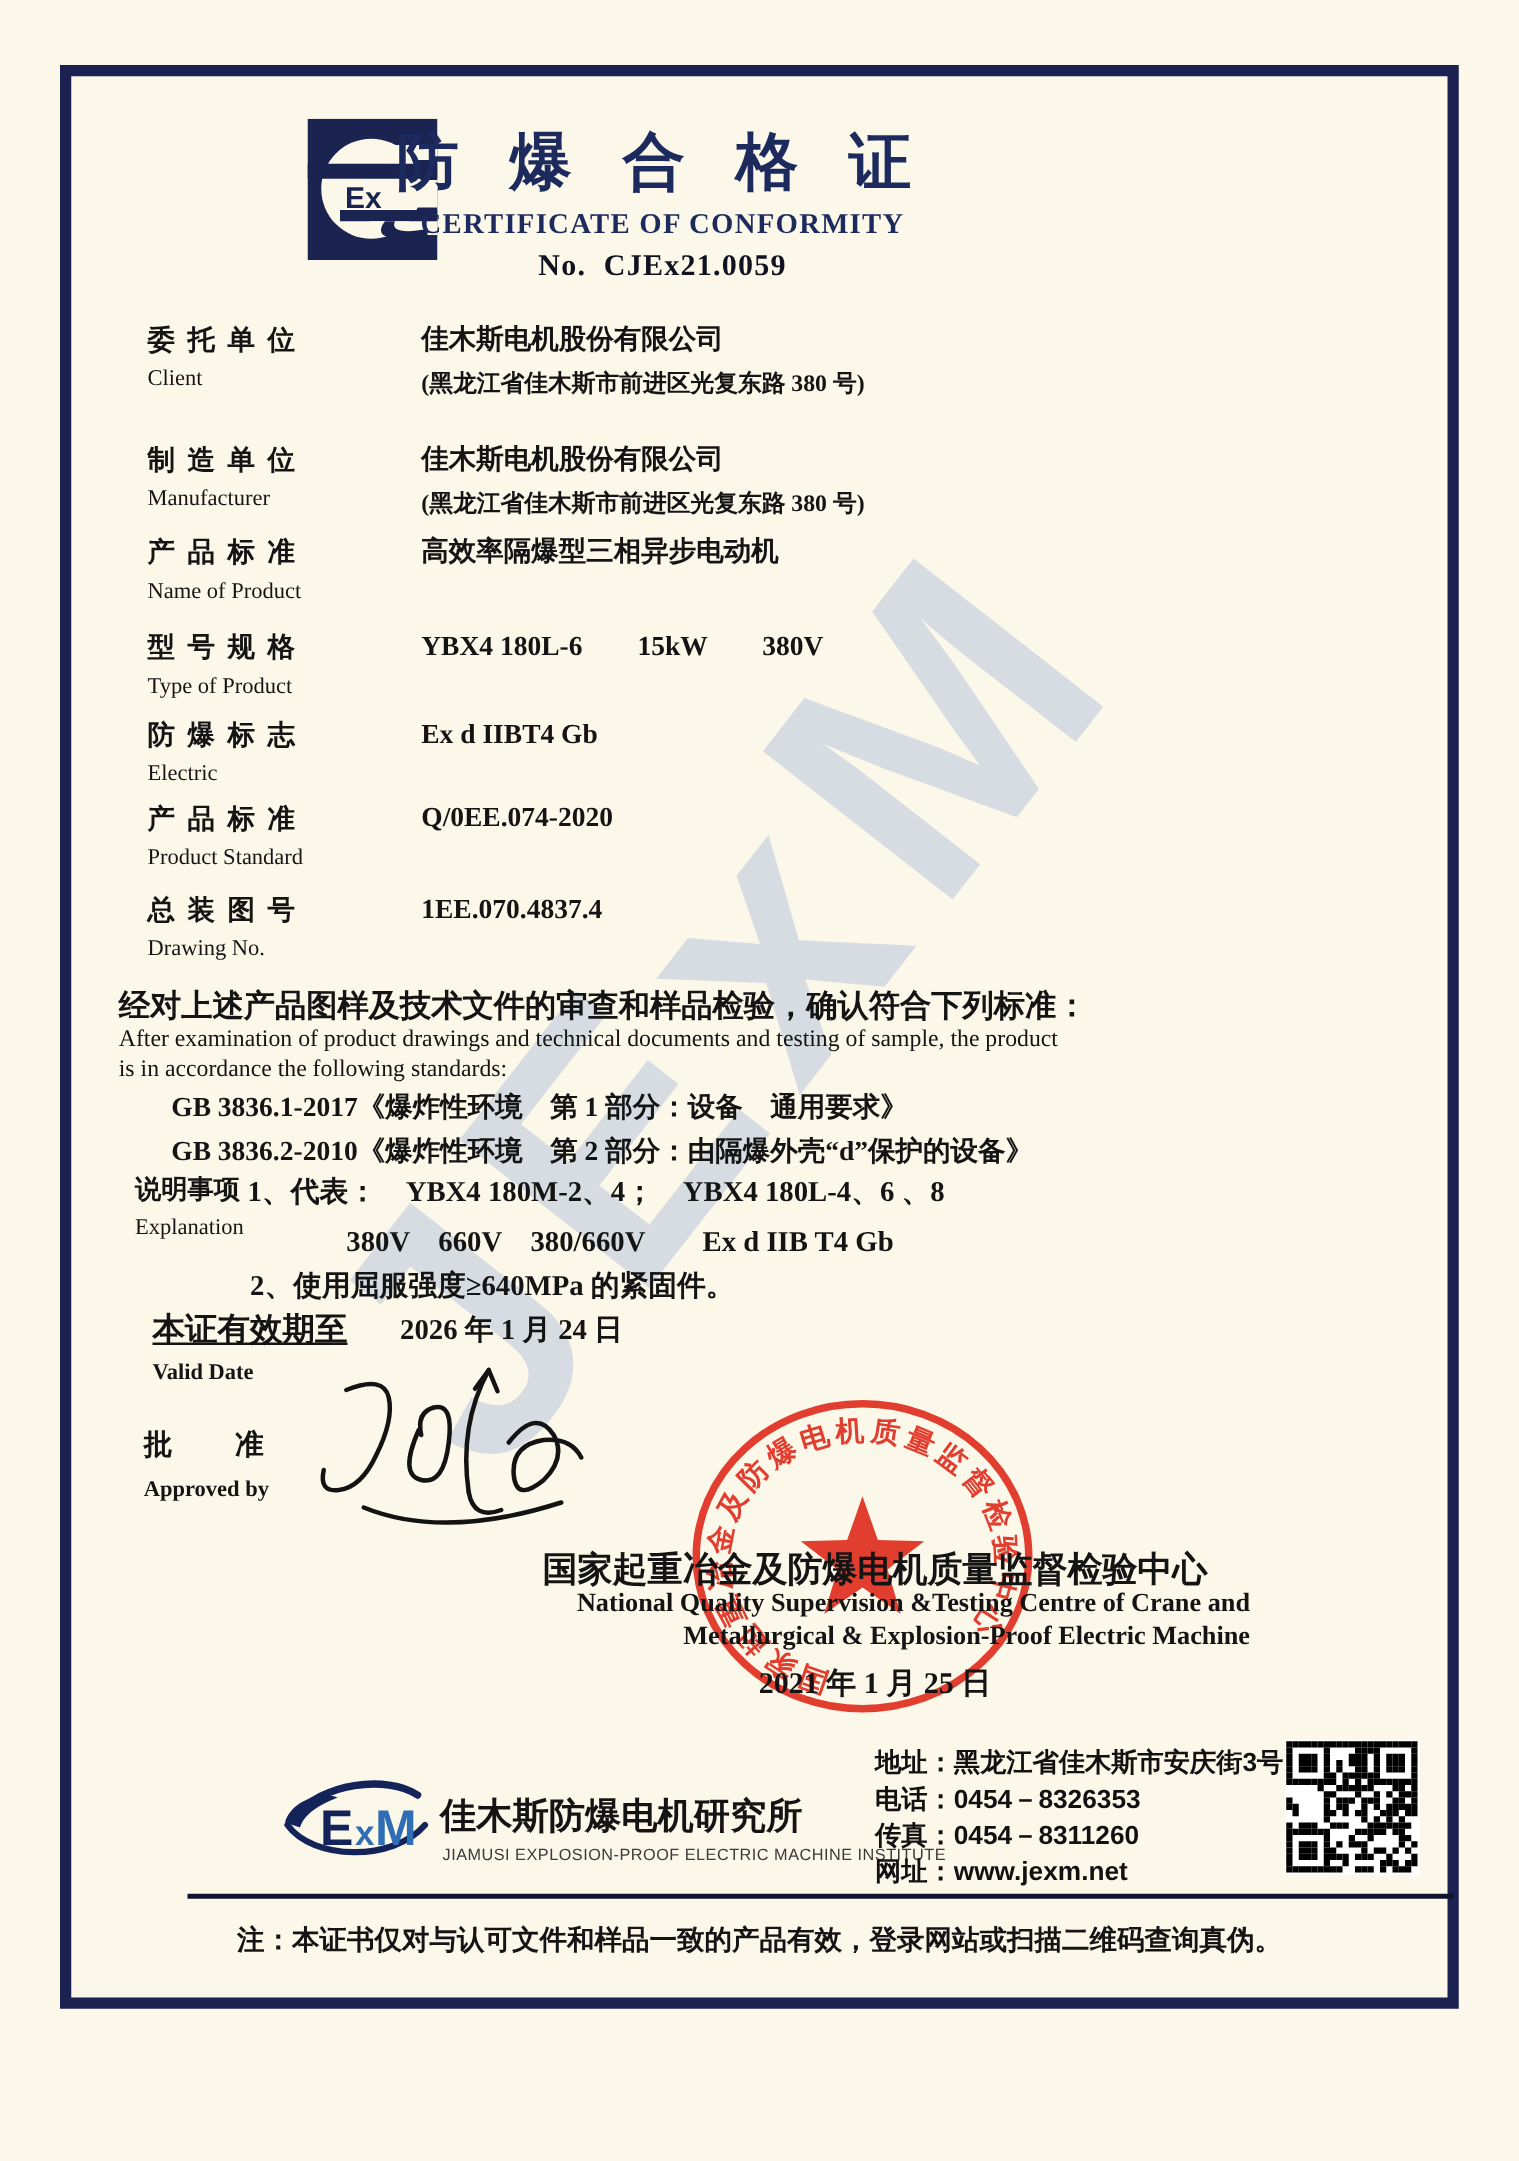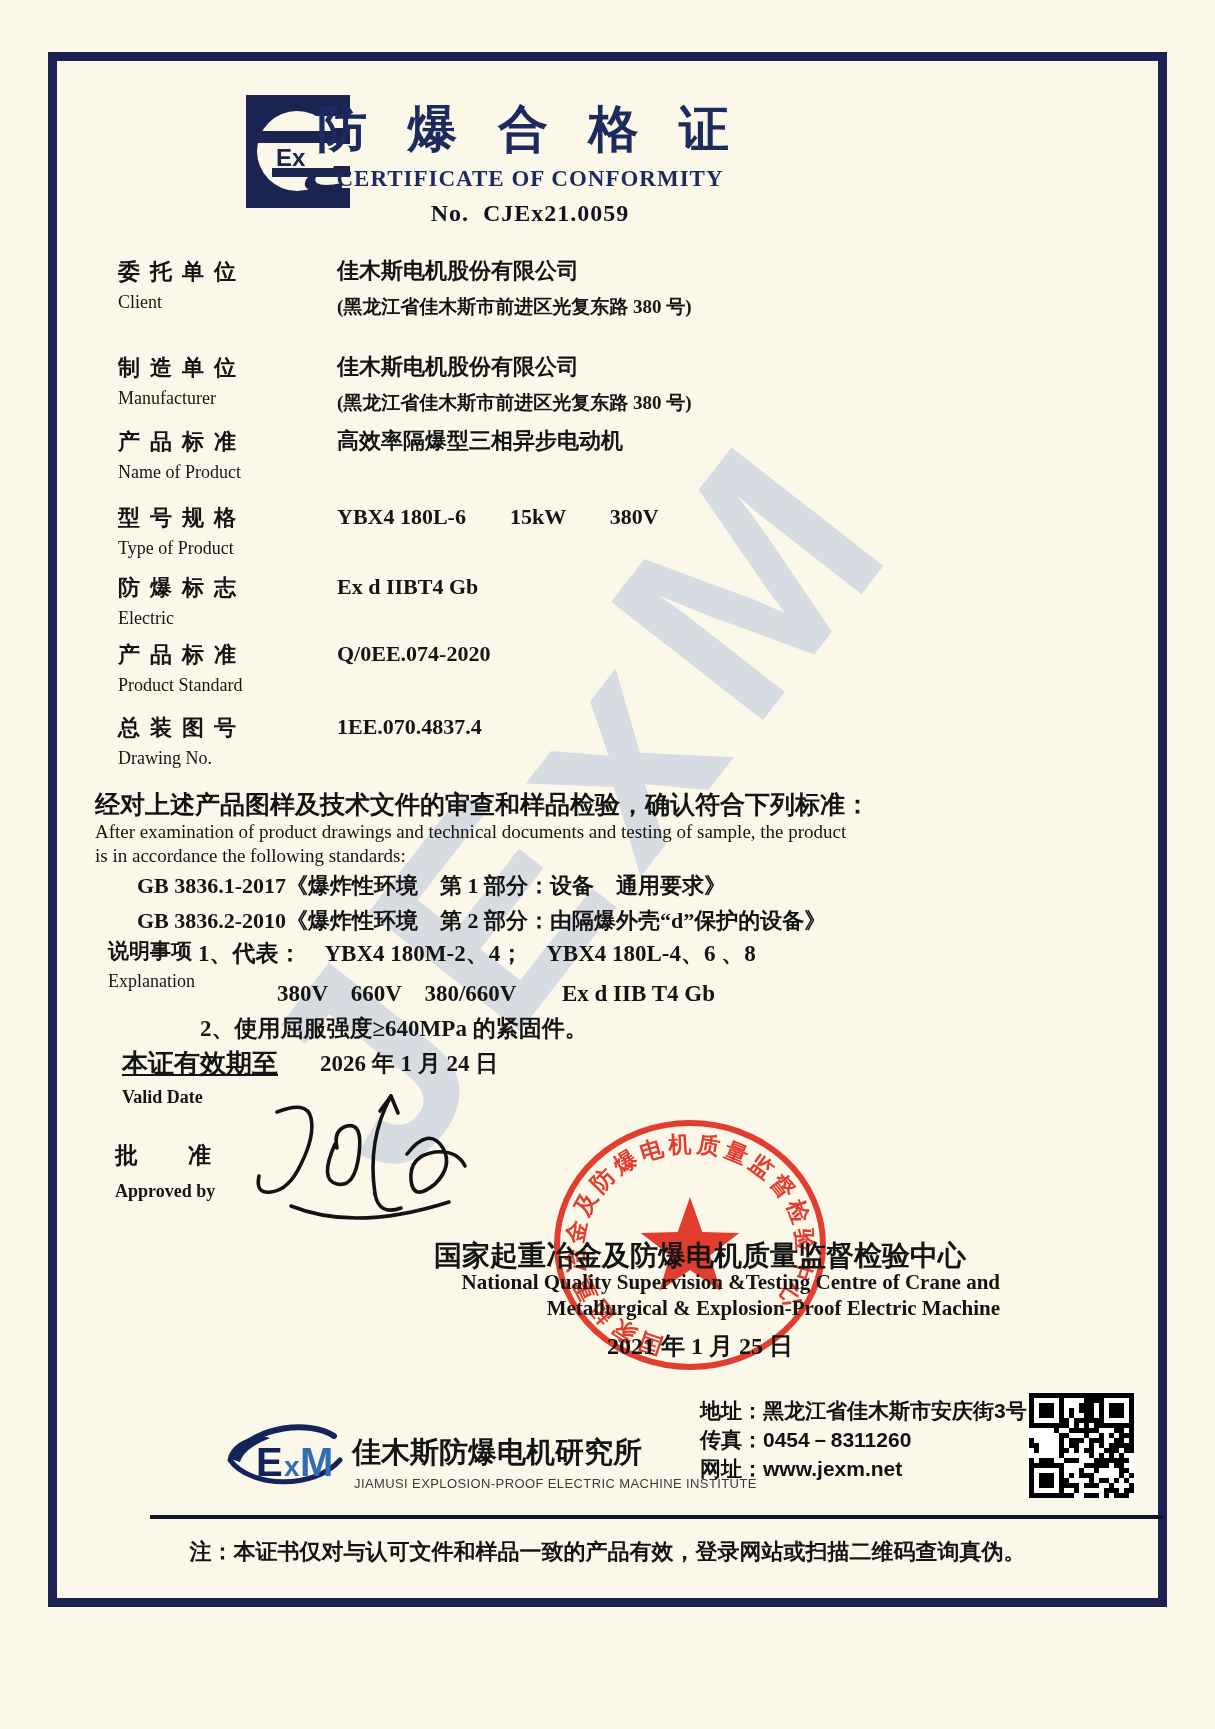--- a/index.html
+++ b/index.html
@@ -178,20 +178,21 @@
     <text x="34" y="56" font-size="40" font-weight="bold" fill="#14235a" font-family="Liberation Sans, DejaVu Sans, sans-serif">E</text>
     <text x="62" y="56" font-size="28" font-weight="bold" fill="#2f6db5" font-family="Liberation Sans, DejaVu Sans, sans-serif">x</text>
     <text x="78" y="56" font-size="40" font-weight="bold" fill="#2f6db5" font-family="Liberation Sans, DejaVu Sans, sans-serif">M</text>
   </svg>
 
   <div class="abs z inst-cn" style="left:352px;top:1433px;">佳木斯防爆电机研究所</div>
   <div class="abs z inst-en" style="left:354px;top:1472px;">JIAMUSI EXPLOSION-PROOF ELECTRIC MACHINE INSTITUTE</div>
 
   <div class="abs z contact" style="left:700px;top:1396px;">
     <div>地址：黑龙江省佳木斯市安庆街3号</div>
+    <div>电话：0454－8326353</div>
     <div>传真：0454－8311260</div>
     <div>网址：www.jexm.net</div>
   </div>
 
   <div class="abs qr">
       <div style="left:1px;top:1px"></div>
       <div style="left:6px;top:1px"></div>
       <div style="left:11px;top:1px"></div>
       <div style="left:16px;top:1px"></div>
       <div style="left:21px;top:1px"></div>

